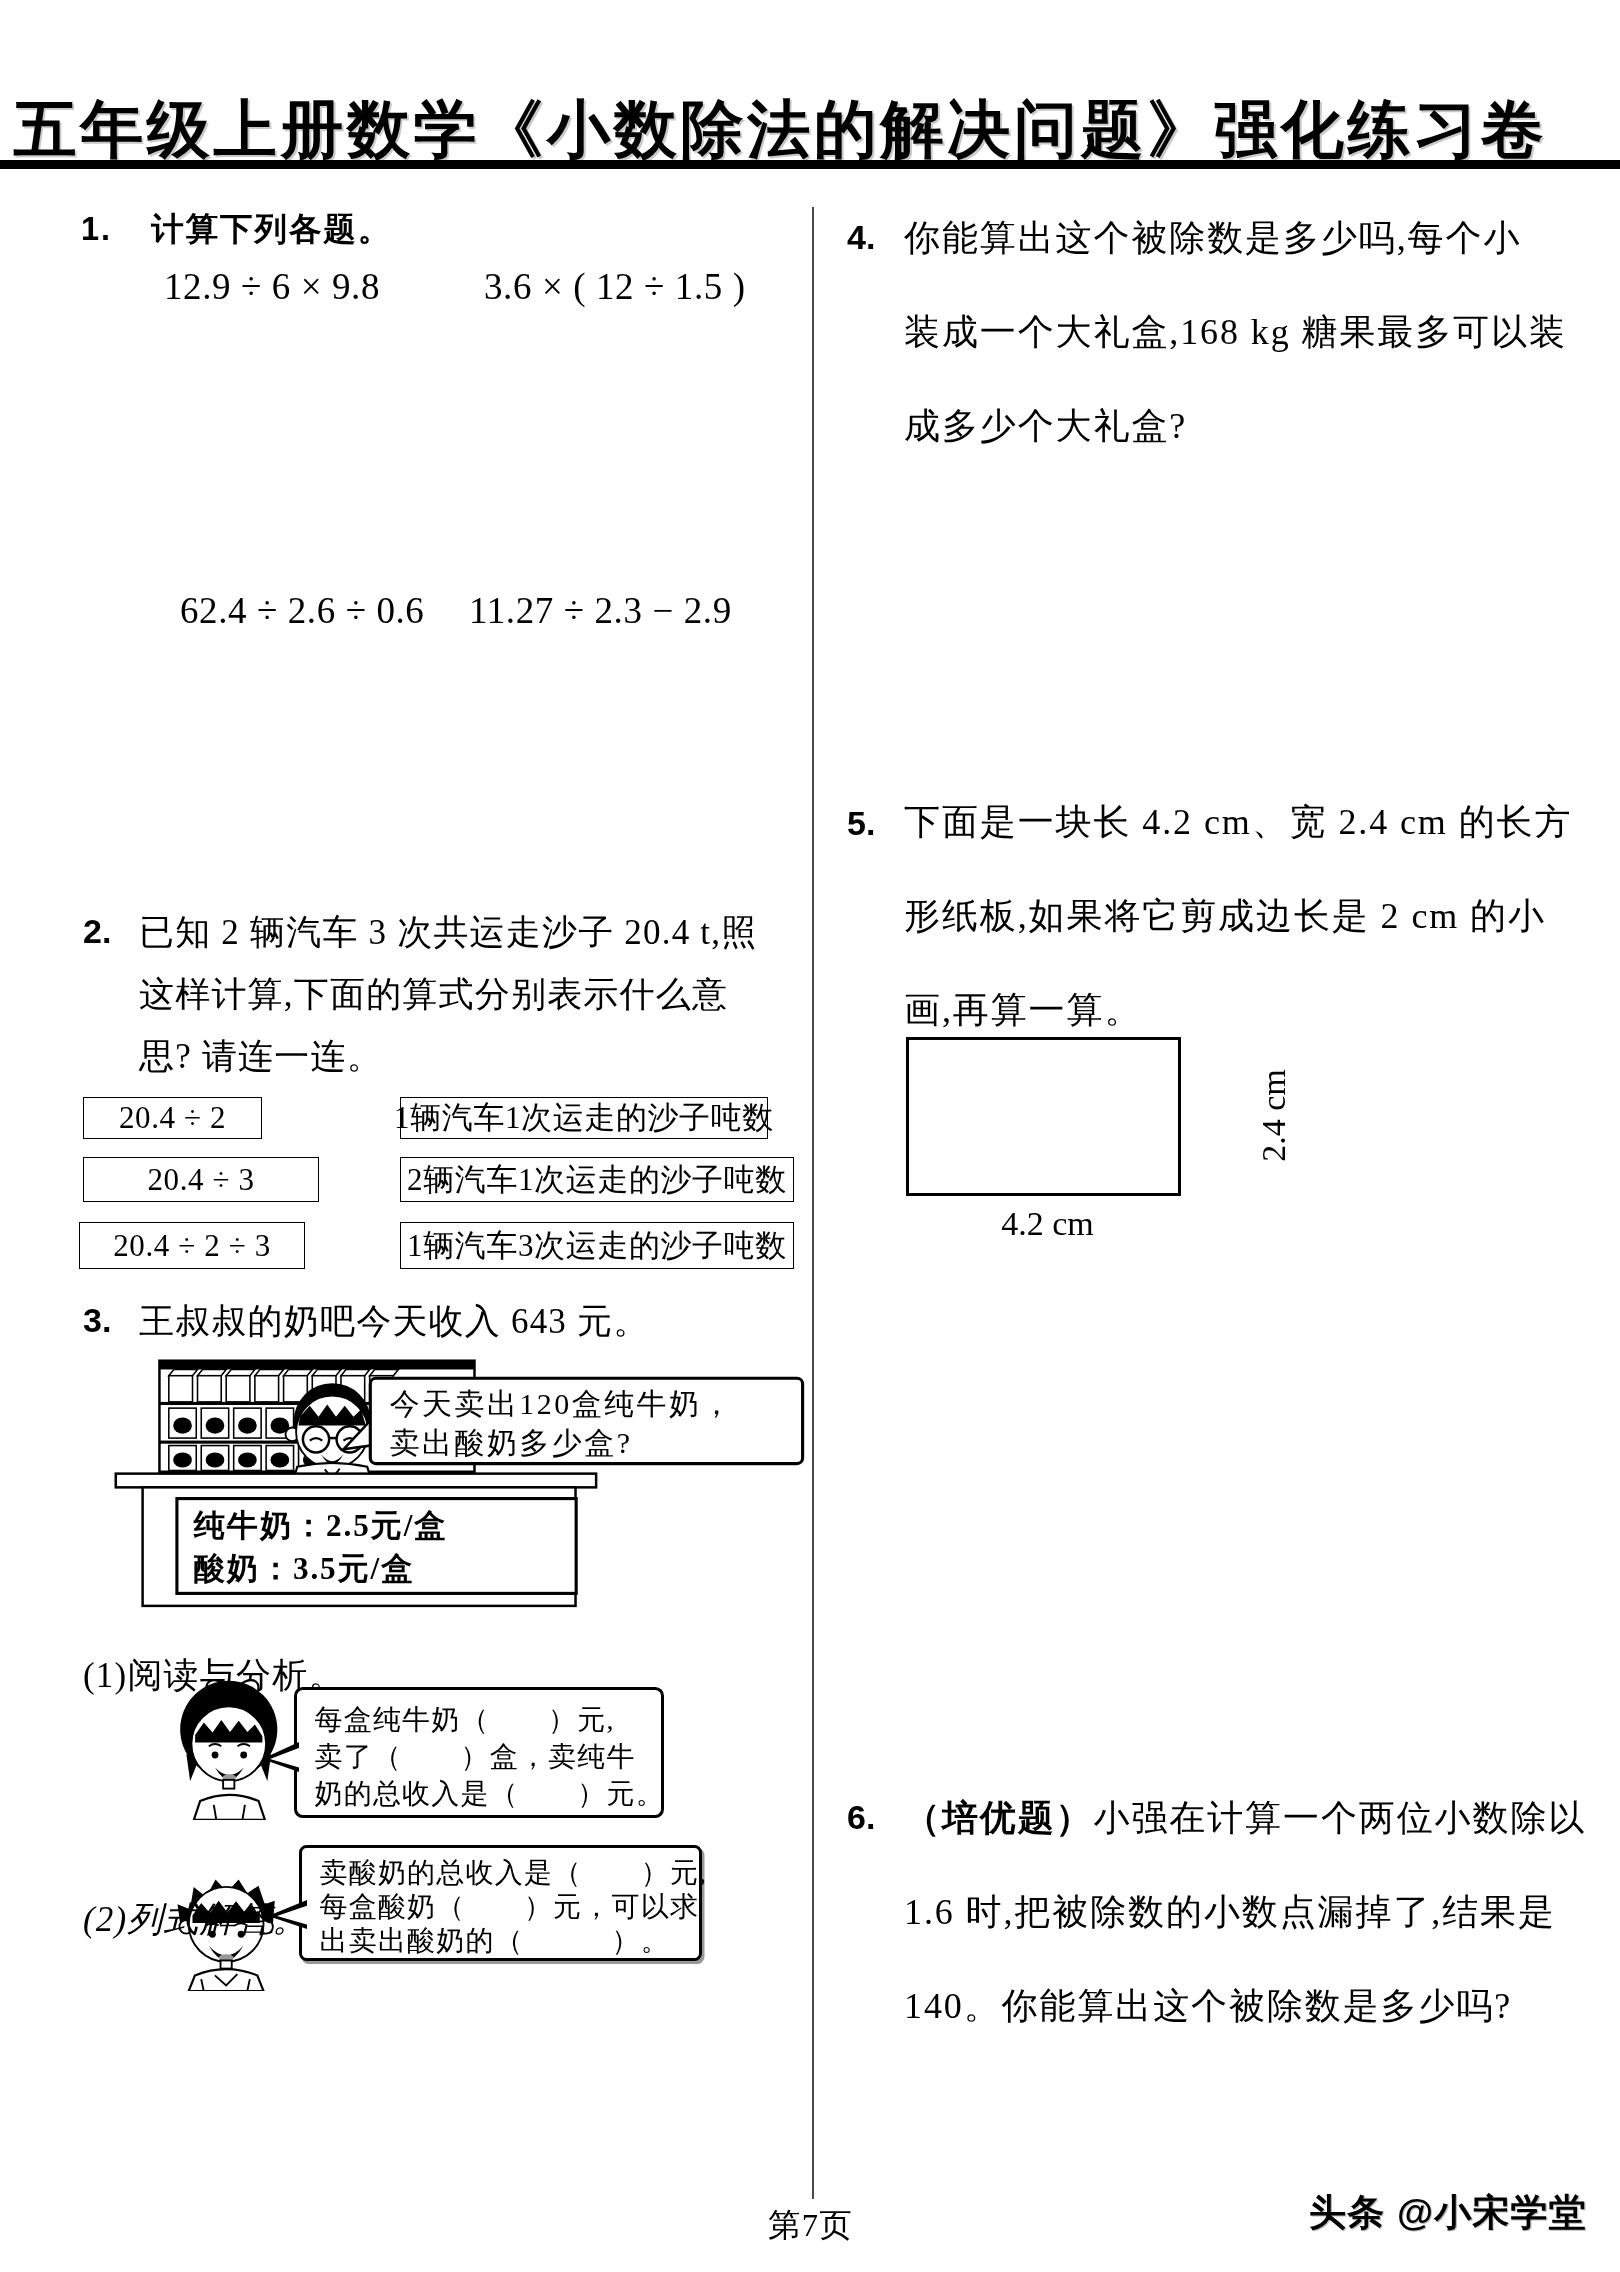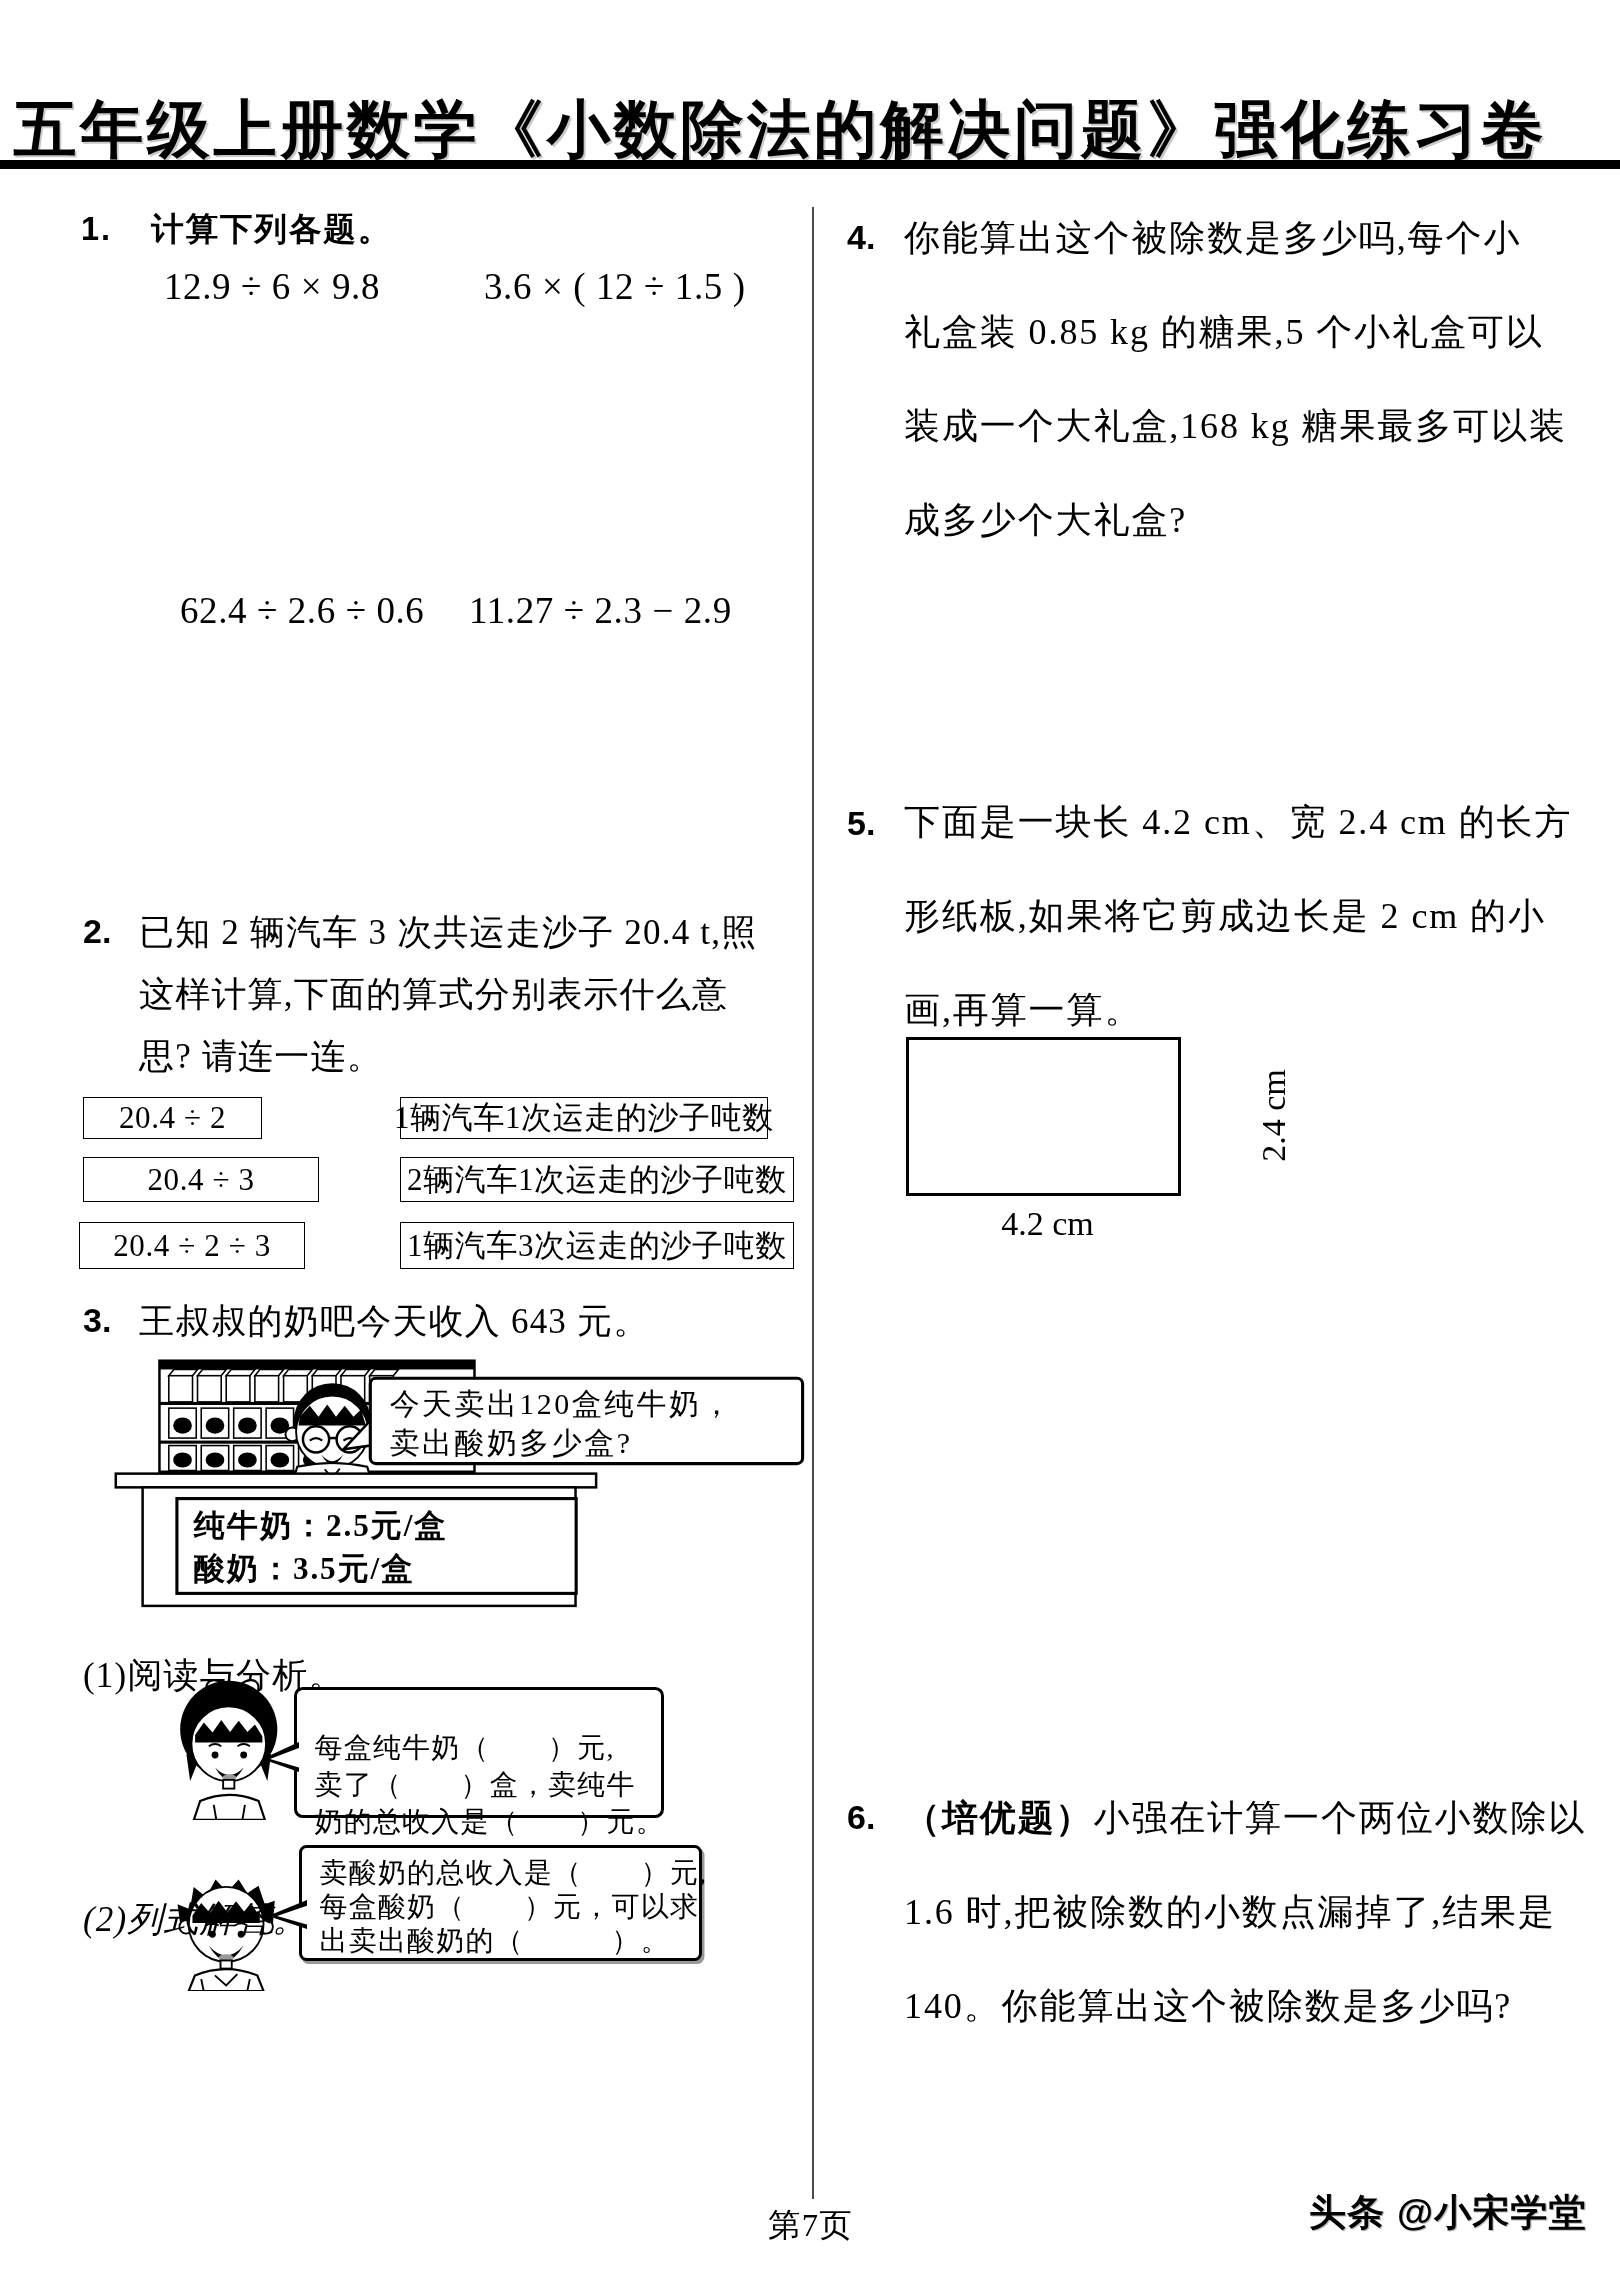--- a/index.html
+++ b/index.html
@@ -227,21 +227,21 @@
     <path d="M126,122 Q136,115 146,122" fill="none" stroke="#000" stroke-width="3"></path>
     <path d="M90,156 Q113,180 136,156 Q113,196 90,156 Z" fill="#000"></path>
     <ellipse cx="113" cy="172" rx="11" ry="5" fill="#999"></ellipse>
     <rect x="103" y="176" width="18" height="14" class="stroked" stroke-width="3"></rect>
     <path d="M56,240 L66,210 Q113,190 160,210 L170,240 Z" class="stroked" stroke-width="3.5"></path>
     <line x1="88" y1="216" x2="92" y2="240" stroke="#000" stroke-width="3"></line>
     <line x1="138" y1="216" x2="134" y2="240" stroke="#000" stroke-width="3"></line>
   </svg>
 
   <div class="abs bubble" style="left:294px; top:1687px; width:370px; height:131px; padding:11.2px 17.5px;">
-    <div class="bln" style="line-height:37px;margin-top:28px;">每盒纯牛奶（　　）元,</div>
+    <div class="bln" style="line-height:37px;">每盒纯牛奶（　　）元,</div>
     <div class="bln" style="line-height:37px;">卖了（　　）盒，卖纯牛</div>
     <div class="bln" style="line-height:37px;">奶的总收入是（　　）元。</div>
   </div>
   <div class="abs tail-out" style="left:259px; top:1742px; border-top-width:17.5px; border-bottom-width:13.7px; border-right:37px solid #000;"></div>
   <div class="abs tail-in" style="left:267px; top:1746px; border-top-width:13.7px; border-bottom-width:10px; border-right:34px solid #fff;"></div>
 
   <svg class="abs" style="left:156px; top:1857px;" width="144" height="134" viewBox="0 0 230 215">
     <polygon fill="#000" points="40,120 34,76 54,84 60,48 80,64 95,36 114,56 132,36 146,58 164,46 174,76 190,70 186,122 110,135"></polygon>
     <circle cx="48" cy="112" r="11" class="stroked" stroke-width="3"></circle>
     <circle cx="176" cy="112" r="11" class="stroked" stroke-width="3"></circle>
@@ -266,21 +266,20 @@
     <div class="bln" style="line-height:34px;">出卖出酸奶的（　　　）。</div>
   </div>
   <div class="abs tail-out" style="left:265px; top:1900px; border-top-width:16.2px; border-bottom-width:13.7px; border-right:39px solid #000;"></div>
   <div class="abs tail-in" style="left:274px; top:1904px; border-top-width:12.5px; border-bottom-width:10px; border-right:35px solid #fff;"></div>
 
   <div class="abs subpart" style="left:83px; top:1864px;font-style:italic;">(2)列式解答。</div>
 
   <div class="abs qnum" style="left:847px; top:220px;">4.</div>
   <div class="abs rlines" style="left:904px; top:191px;">
     <div class="ln">你能算出这个被除数是多少吗,每个小</div>
-    <div class="ln">礼盒装 0.85 kg 的糖果,5 个小礼盒可以</div>
     <div class="ln">装成一个大礼盒,168 kg 糖果最多可以装</div>
     <div class="ln">成多少个大礼盒?</div>
   </div>
 
   <div class="abs qnum" style="left:847px; top:806px;">5.</div>
   <div class="abs rlines" style="left:904px; top:775px;">
     <div class="ln">下面是一块长 4.2 cm、宽 2.4 cm 的长方</div>
     <div class="ln">形纸板,如果将它剪成边长是 2 cm 的小</div>
     <div class="ln">画,再算一算。</div>
   </div>

